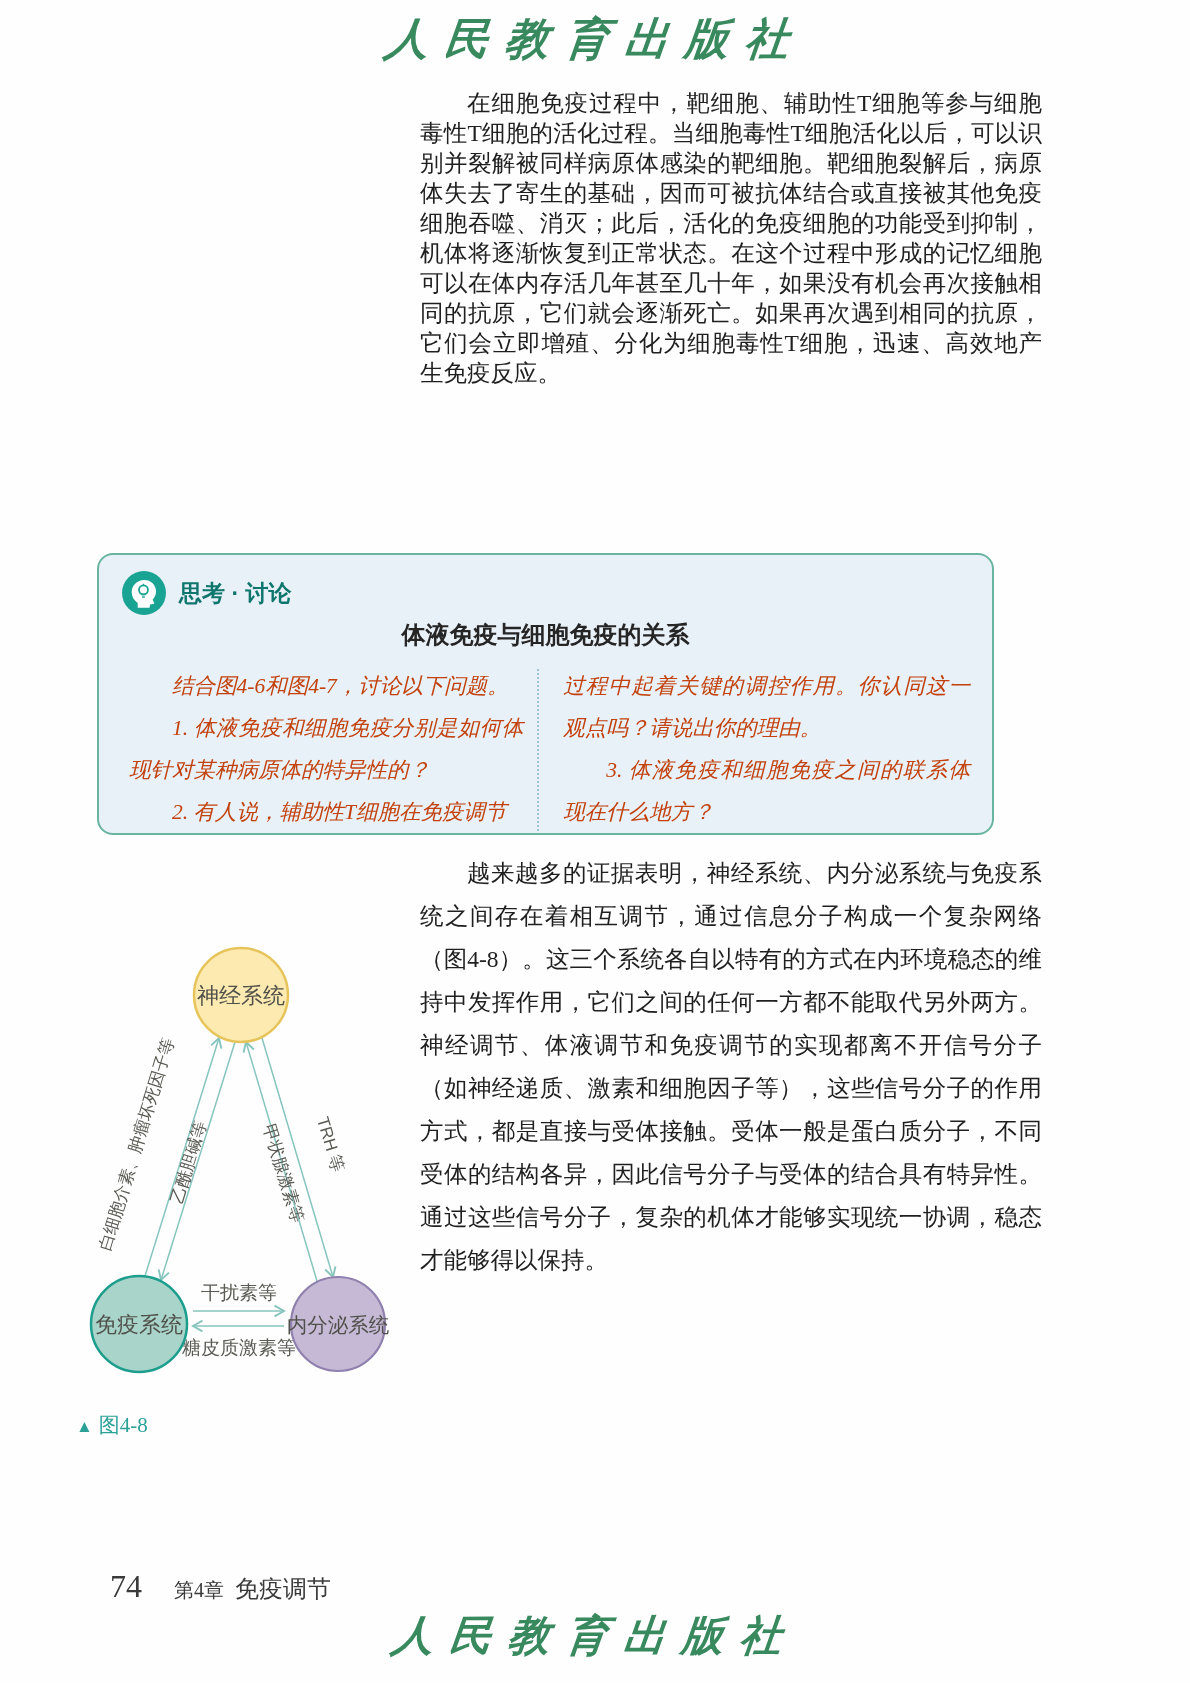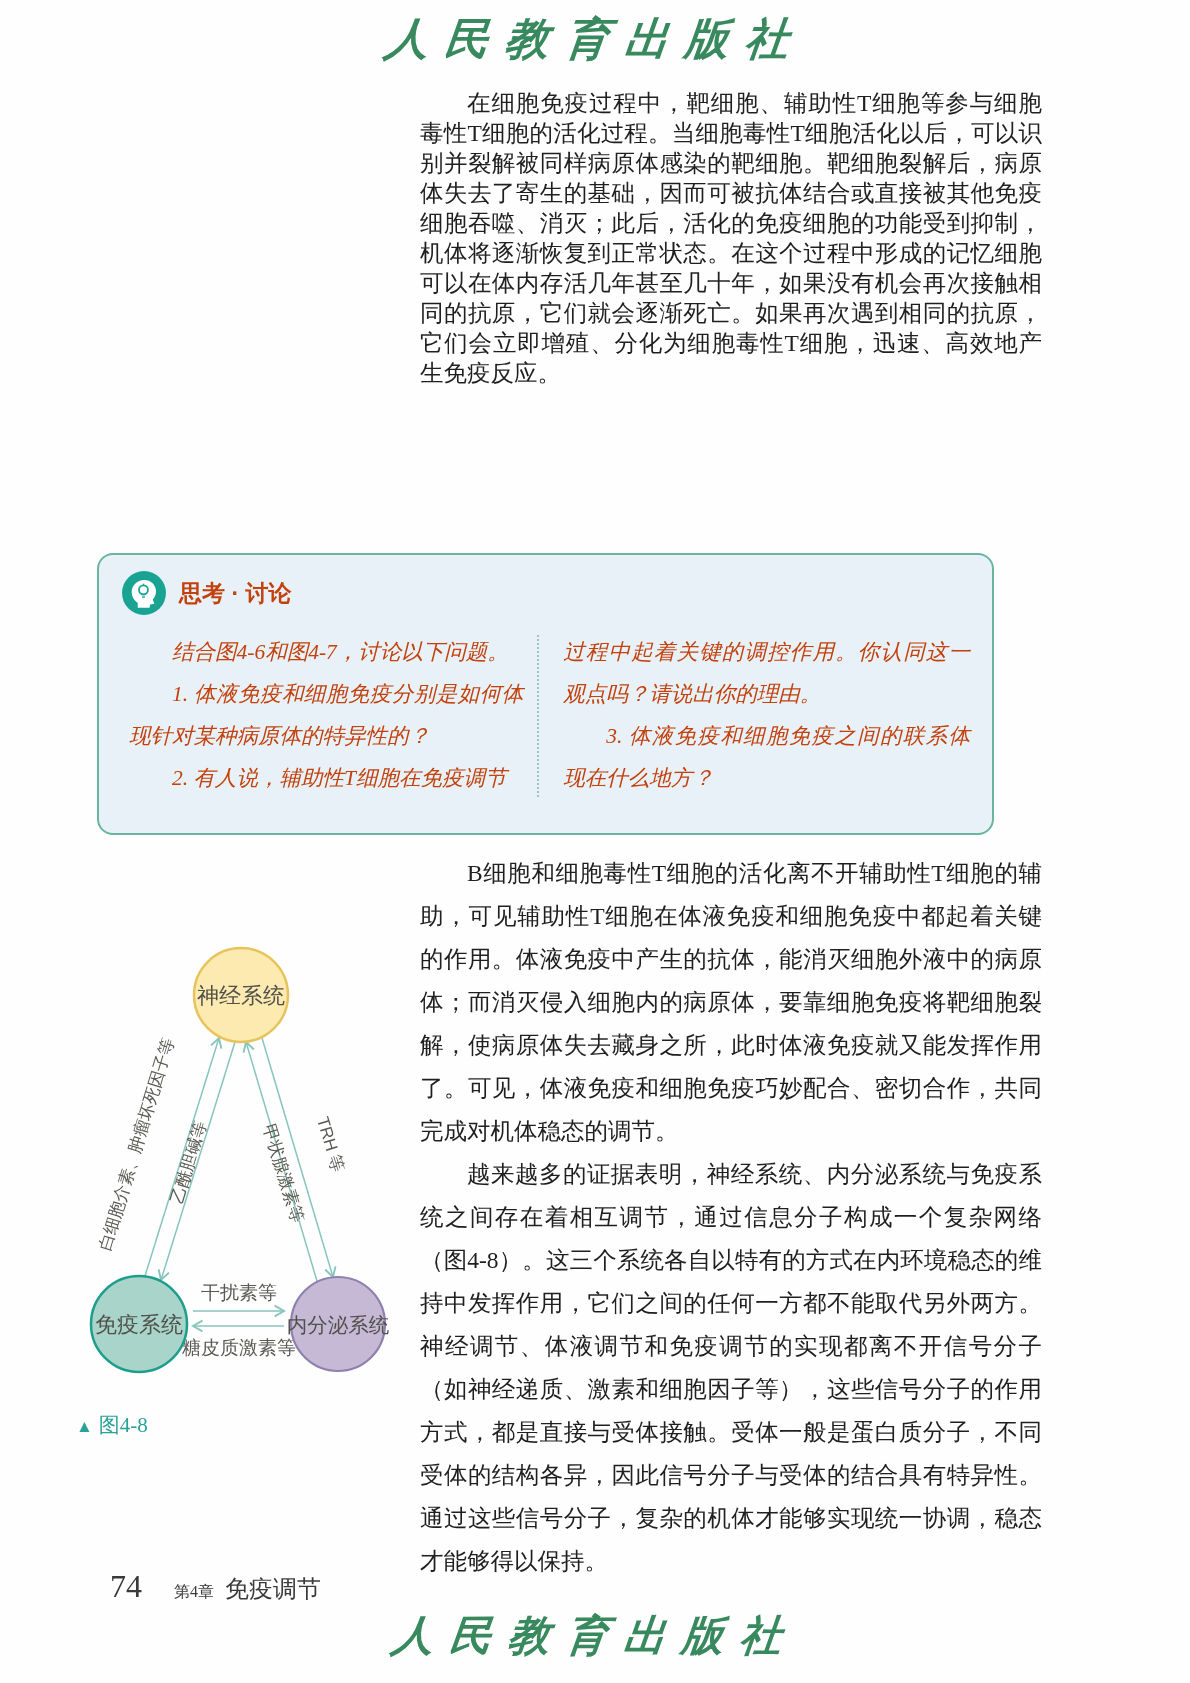--- a/index.html
+++ b/index.html
@@ -34,21 +34,21 @@
   .think-box{
     position:absolute;left:97px;top:553px;width:897px;height:282px;
     box-sizing:border-box;background:#e9f1f8;
     border:2px solid #6ab5a0;border-radius:16px;
     padding:14px 22px 16px 22px;
   }
   .box-head{display:flex;align-items:center;gap:12px;height:48px;}
   .box-head .icon{width:46px;height:46px;display:inline-block;}
   .box-label{
     font-family:"Liberation Sans","DejaVu Sans",sans-serif;
-    font-weight:bold;font-size:23px;color:#c2410c;
+    font-weight:bold;font-size:23px;color:#0f766e;
   }
   .box-title{
     text-align:center;font-family:"Liberation Sans","DejaVu Sans",sans-serif;
     font-weight:bold;font-size:24px;color:#252525;margin-top:2px;
   }
   .box-cols{display:flex;margin-top:14px;}
   .box-col{font-style:italic;font-size:21.5px;line-height:42px;color:#c2410c;text-align:justify;}
   .box-col p{margin:0;}
   .box-col p.indent{text-indent:2em;}
   .box-col.left{width:46.5%;padding-left:8px;}
@@ -69,21 +69,21 @@
   .cap-head{
     flex:0 0 86px;color:#2ba198;font-size:21px;line-height:34px;white-space:nowrap;
   }
   .cap-marker{font-size:17px;margin-right:6px;}
   .cap-text{
     width:234px;font-size:21px;line-height:34px;color:#333;text-align:justify;
   }
   
   .footer{position:absolute;left:110px;top:1568px;display:flex;align-items:baseline;color:#3a3a3a;}
   .page-num{font-size:32px;}
-  .chapter{font-size:16px;margin-left:32px;}
+  .chapter{font-size:20px;margin-left:32px;}
   .chapter-title{font-size:24px;margin-left:11px;}
 </style>
 </head>
 <body>
 
 <div class="page">
 
   <div class="logo top">人民教育出版社</div>
 
   <p class="intro">在细胞免疫过程中，靶细胞、辅助性T细胞等参与细胞毒性T细胞的活化过程。当细胞毒性T细胞活化以后，可以识别并裂解被同样病原体感染的靶细胞。靶细胞裂解后，病原体失去了寄生的基础，因而可被抗体结合或直接被其他免疫细胞吞噬、消灭；此后，活化的免疫细胞的功能受到抑制，机体将逐渐恢复到正常状态。在这个过程中形成的记忆细胞可以在体内存活几年甚至几十年，如果没有机会再次接触相同的抗原，它们就会逐渐死亡。如果再次遇到相同的抗原，它们会立即增殖、分化为细胞毒性T细胞，迅速、高效地产生免疫反应。</p>
@@ -94,36 +94,36 @@
       <span class="icon">
         <svg viewBox="0 0 44 44" width="46" height="46" aria-hidden="true">
           <circle cx="22" cy="22" r="21" fill="#18a393"></circle>
           <path d="M16,36 v-4.4 c-3.6,-2.6 -5.8,-6.2 -5.8,-10.2 c0,-7 5.6,-11.8 12,-11.8 c6.5,0 11.3,4.7 11.3,11 c0,3.4 -1.4,5.7 -3.2,7.7 l1.6,3.9 l-4.1,0.7 l-0.5,3.1 z" fill="#ffffff"></path>
           <circle cx="21.5" cy="19" r="4.3" fill="none" stroke="#18a393" stroke-width="1.7"></circle>
           <path d="M19.6,23.4 h3.8 M20.2,25.8 h2.6 M21.5,14.7 v-1.6" stroke="#18a393" stroke-width="1.4" fill="none"></path>
         </svg>
       </span>
       <span class="box-label">思考 · 讨论</span>
     </div>
+    <div class="box-title">体液免疫与细胞免疫的关系</div>
     <div class="box-cols">
       <div class="box-col left">
         <p class="indent">结合图4-6和图4-7，讨论以下问题。</p>
         <p class="indent">1. 体液免疫和细胞免疫分别是如何体现针对某种病原体的特异性的？</p>
         <p class="indent">2. 有人说，辅助性T细胞在免疫调节</p>
       </div>
       <div class="col-divider"></div>
       <div class="box-col right">
         <p>过程中起着关键的调控作用。你认同这一观点吗？请说出你的理由。</p>
         <p class="indent">3. 体液免疫和细胞免疫之间的联系体现在什么地方？</p>
       </div>
     </div>
   </div>
 
   <div class="body-block">
-    <p>B细胞和细胞毒性T细胞的活化离不开辅助性T细胞的辅助，可见辅助性T细胞在体液免疫和细胞免疫中都起着关键的作用。体液免疫中产生的抗体，能消灭细胞外液中的病原体；而消灭侵入细胞内的病原体，要靠细胞免疫将靶细胞裂解，使病原体失去藏身之所，此时体液免疫就又能发挥作用了。可见，体液免疫和细胞免疫巧妙配合、密切合作，共同完成对机体稳态的调节。</p>
     <p>越来越多的证据表明，神经系统、内分泌系统与免疫系统之间存在着相互调节，通过信息分子构成一个复杂网络（图4-8）。这三个系统各自以特有的方式在内环境稳态的维持中发挥作用，它们之间的任何一方都不能取代另外两方。神经调节、体液调节和免疫调节的实现都离不开信号分子（如神经递质、激素和细胞因子等），这些信号分子的作用方式，都是直接与受体接触。受体一般是蛋白质分子，不同受体的结构各异，因此信号分子与受体的结合具有特异性。通过这些信号分子，复杂的机体才能够实现统一协调，稳态才能够得以保持。</p>
   </div>
 
   <svg class="diagram" width="340" height="480" viewBox="0 0 340 480" aria-hidden="false">
     <defs>
       <marker id="arr" viewBox="0 0 10 10" refX="8" refY="5" markerWidth="9" markerHeight="9" orient="auto">
         <path d="M1,1 L8,5 L1,9" fill="none" stroke="#86c5bd" stroke-width="1.4"></path>
       </marker>
     </defs>
 

